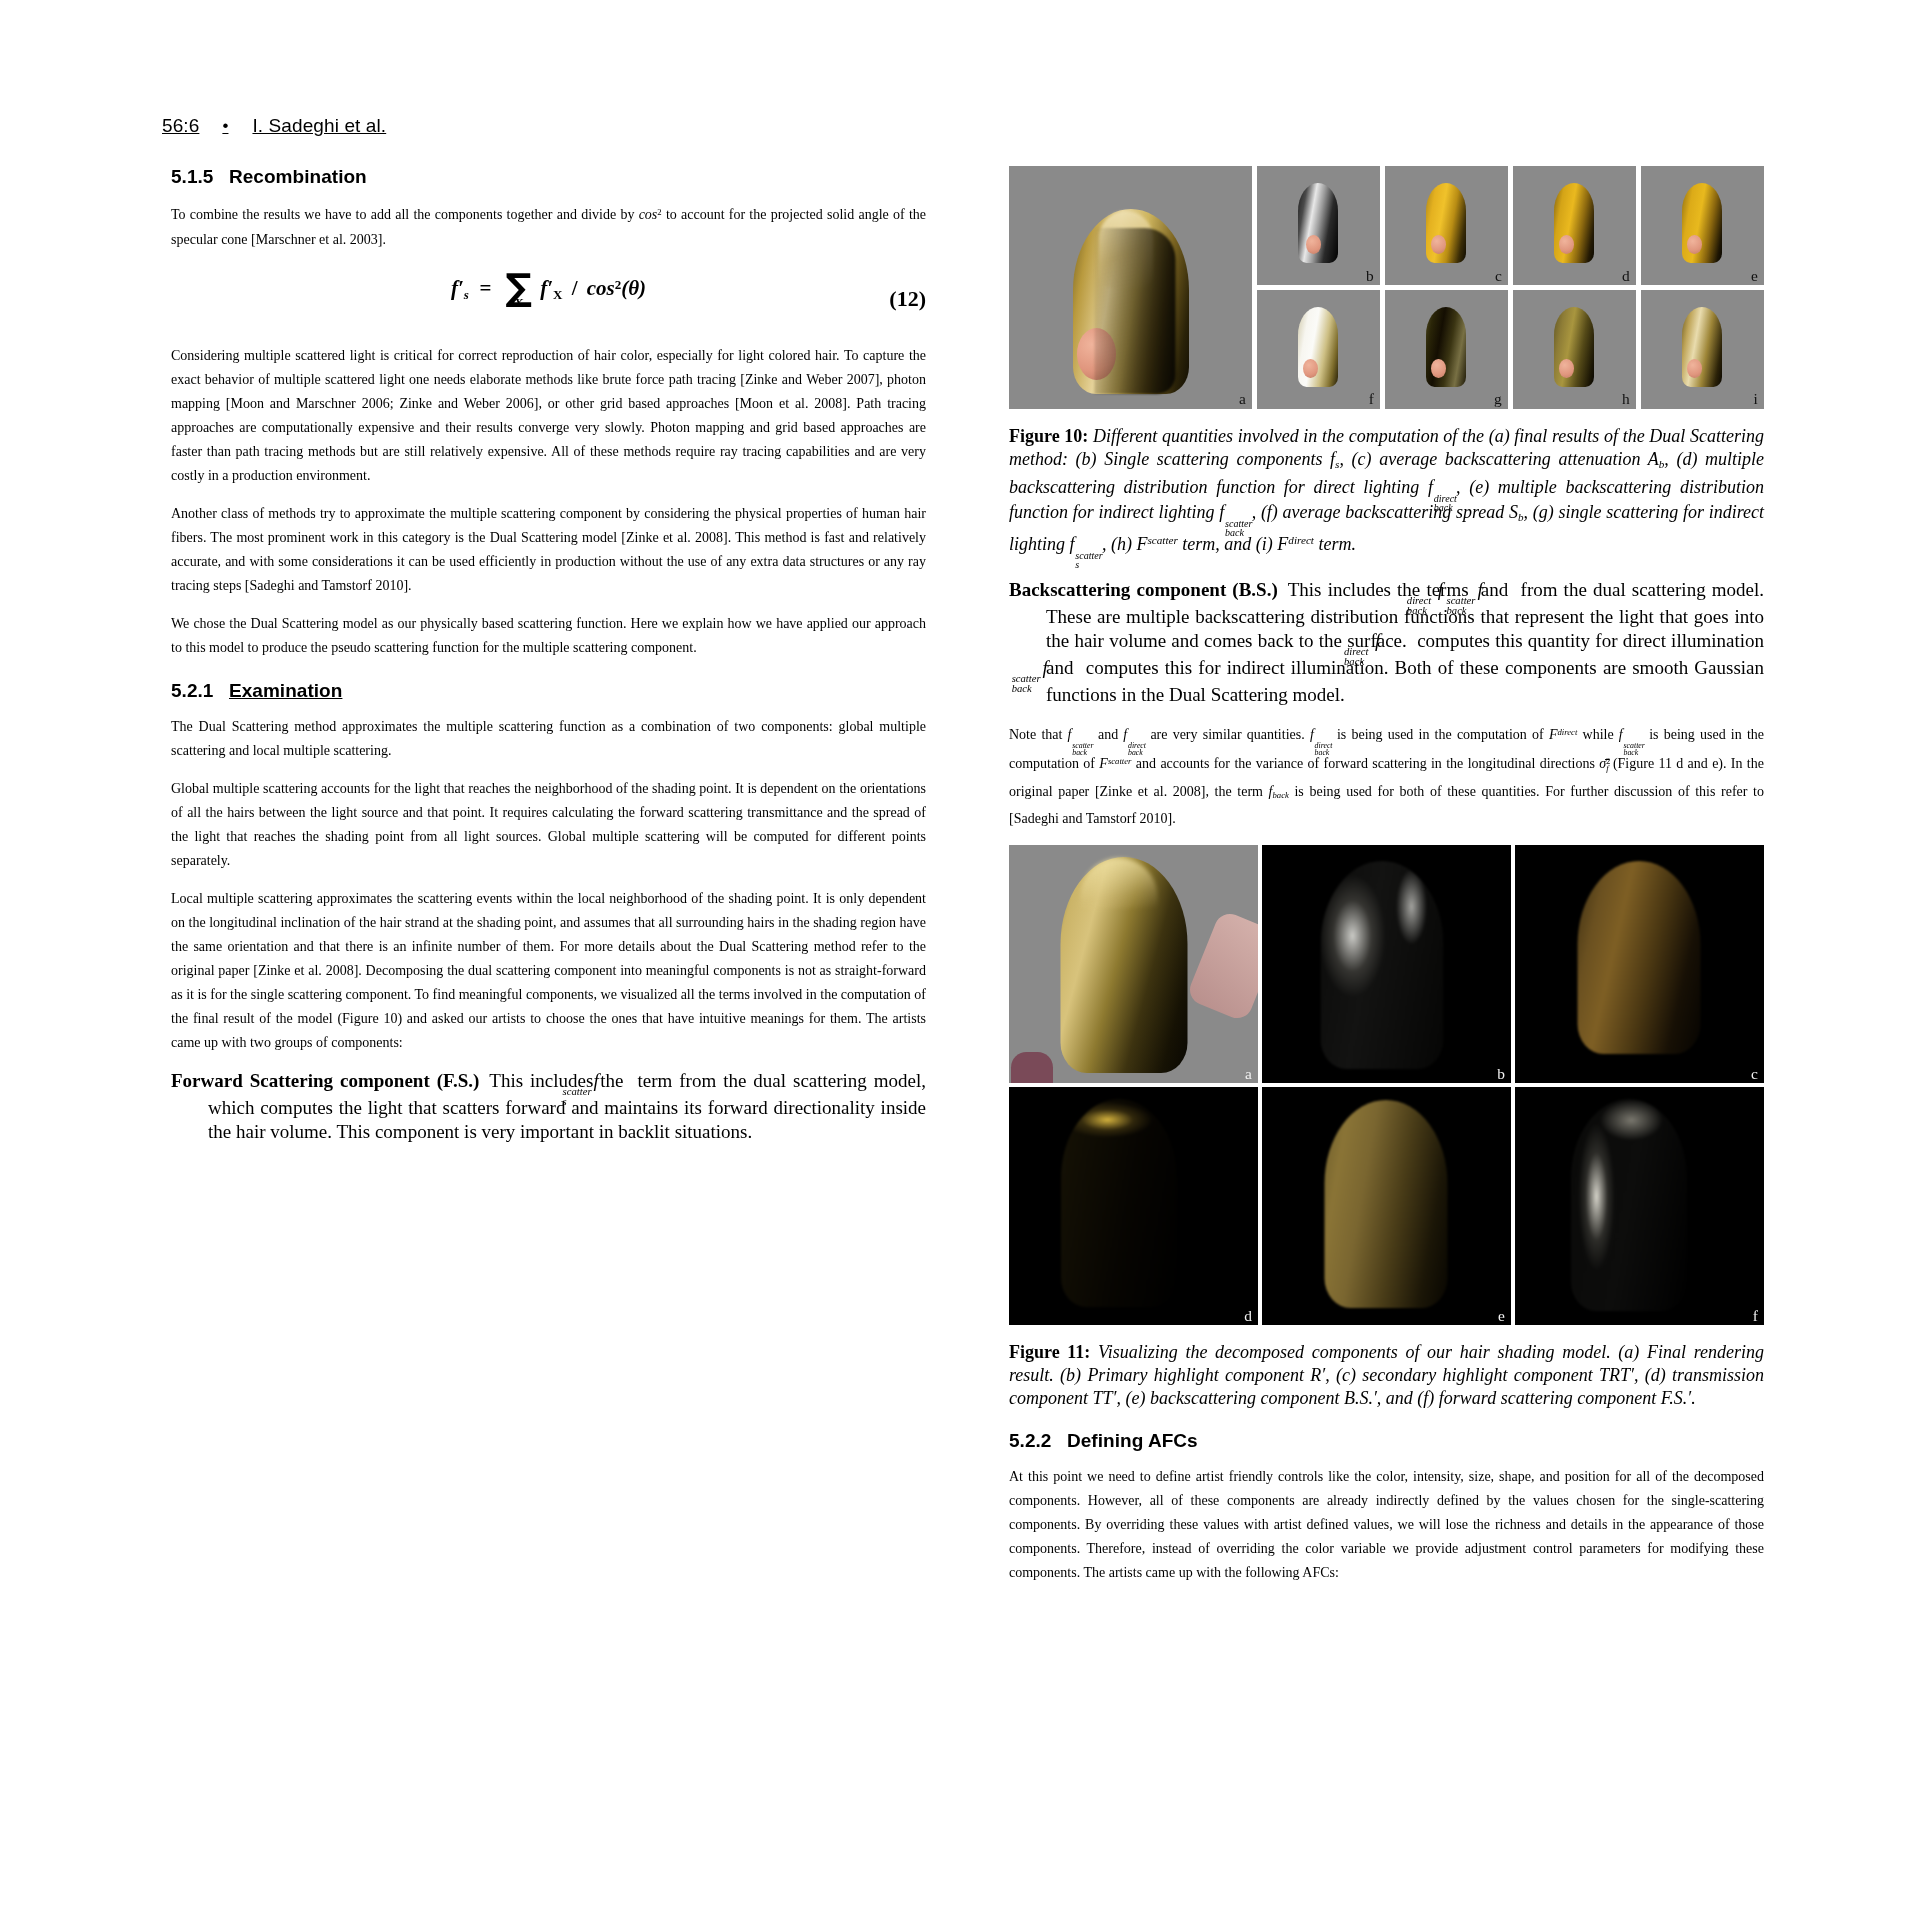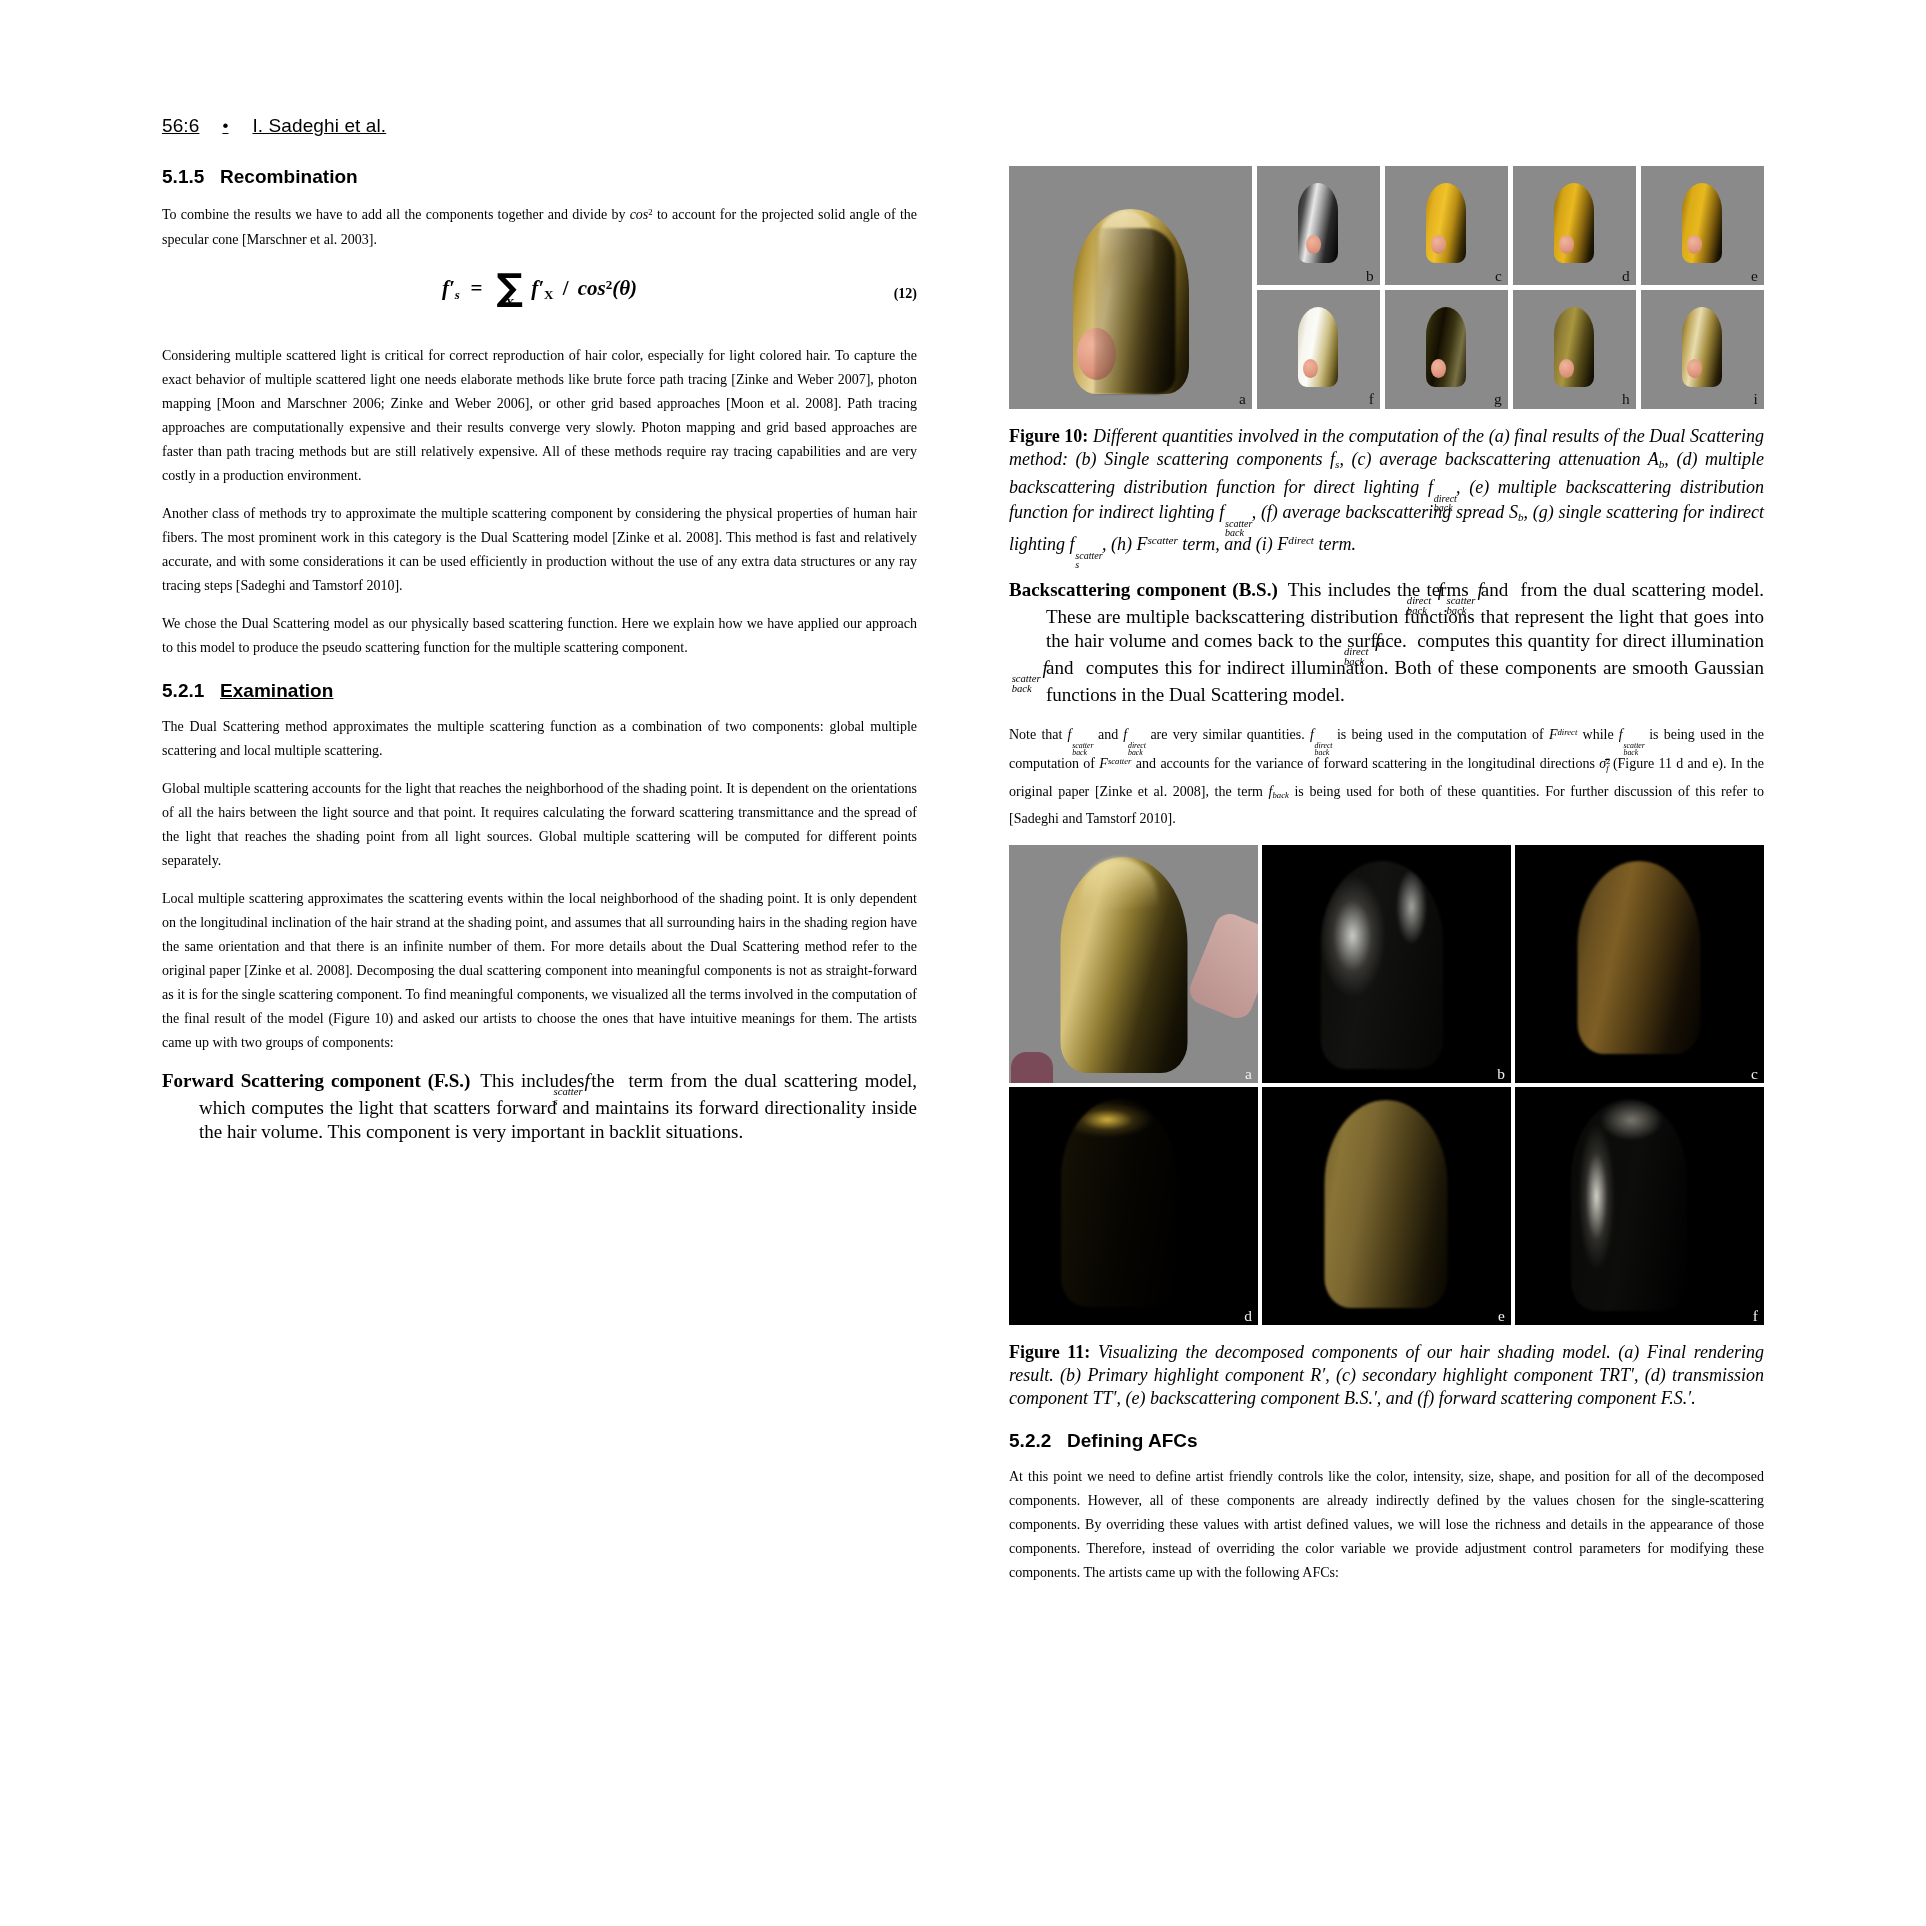--- a/index.html
+++ b/index.html
@@ -31,21 +31,21 @@
   .runhead .bullet{margin-right:24px;font-size:17px;position:relative;top:-1.2px;}
   
   .cols{
     position:absolute;
     left:162px;top:166px;
     width:1645px;height:2188px;
   }
   .col{
     position:absolute;top:0;width:755px;
   }
-  .col-left{left:0;}
+  .col-left{left:9px;}
   .col-right{left:847px;}
 
   h2.sec{
     font-family:"Liberation Sans","DejaVu Sans",sans-serif;
     font-size:19px;
     font-weight:bold;
     margin:0 0 12.3px 0;
     letter-spacing:0.04px;
   }
   h2.sec .num{display:inline-block;min-width:58px;}
@@ -81,21 +81,21 @@
     height:58px;
     font-weight:bold;
   }
   .eq{
     text-align:center;
     font-size:21px;
     font-family:"Liberation Serif","DejaVu Serif",serif;
   }
   .eqnum{
     position:absolute;right:0;top:17.7px;
-    font-size:14px;
+    font-size:22px;
   }
   .mi{font-style:italic;}
   .sum{
     font-size:37px;
     line-height:0.6;
     position:relative;
     top:5.4px;
     display:inline-block;
     vertical-align:-7px;
     font-family:"DejaVu Sans",sans-serif;

